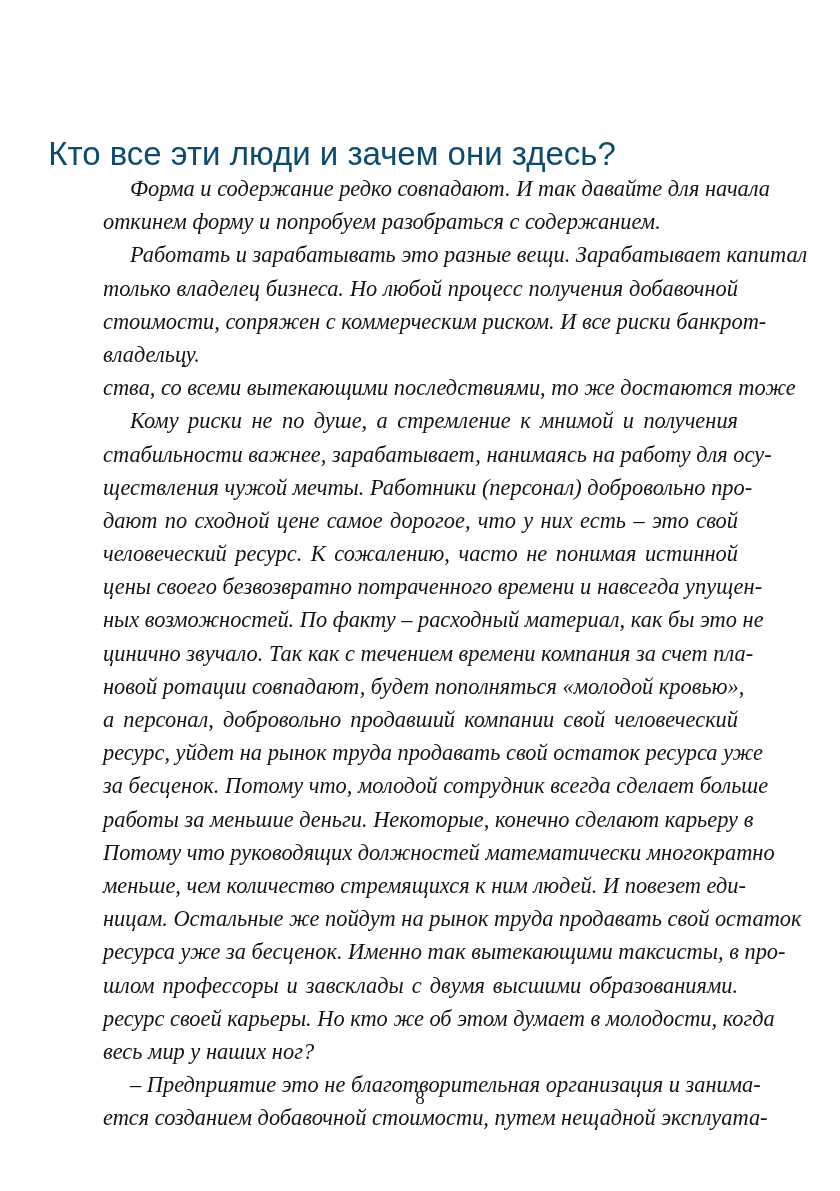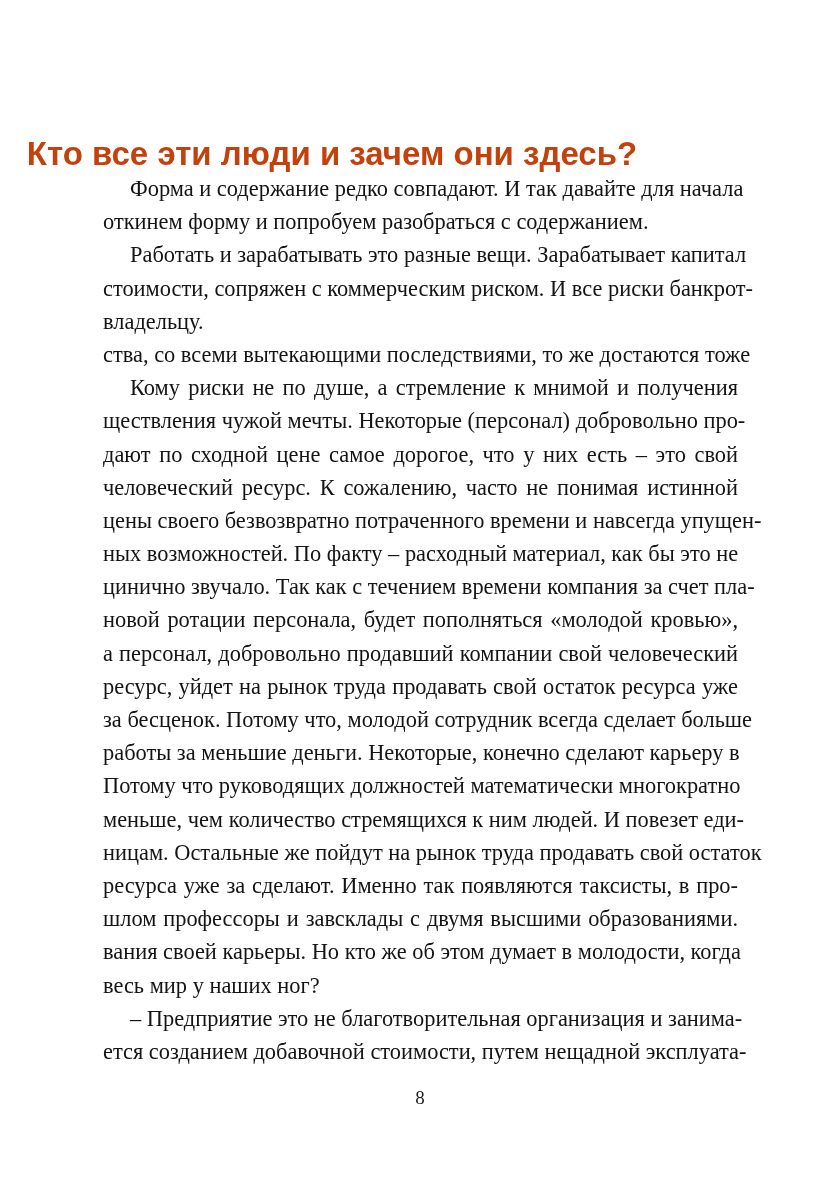--- a/index.html
+++ b/index.html
@@ -21,42 +21,43 @@
       height: 1191px;
       background: #ffffff;
     }
     .title {
       position: absolute;
       left: 0;
       top: 110px;
       width: 664px;
       text-align: center;
       font-family: "Liberation Sans", sans-serif;
-      font-weight: bold;
+      font-weight: normal;
       font-size: 33px;
       line-height: 44px;
-      color: #c2410c;
+      color: #0c4a6e;
       letter-spacing: 0px;
     }
     .body-text {
       position: absolute;
       left: 103px;
       top: 172px;
       width: 635px;
       font-family: "Liberation Serif", serif;
       font-size: 22.4px;
       line-height: 33.2px;
       color: #141414;
     }
     .line {
       display: block;
       white-space: nowrap;
       text-align: justify;
       text-align-last: justify;
       height: 33.2px;
+      font-style: italic;
     }
     .line.indent {
       padding-left: 27px;
     }
     .line.last {
       text-align-last: left;
     }
     .page-number {
       position: absolute;
       left: 0;
@@ -77,44 +78,46 @@
 
   <div class="body-text">
 
     <div>
       <span class="line indent">Форма и содержание редко совпадают. И так давайте для начала</span>
       <span class="line last">откинем форму и попробуем разобраться с содержанием.</span>
     </div>
 
     <div>
       <span class="line indent">Работать и зарабатывать это разные вещи. Зарабатывает капитал</span>
+      <span class="line">только владелец бизнеса. Но любой процесс получения добавочной</span>
       <span class="line">стоимости, сопряжен с коммерческим риском. И все риски банкрот-</span>
       <span class="line last">владельцу.</span>
       <span class="line">ства, со всеми вытекающими последствиями, то же достаются тоже</span>
     </div>
 
     <div>
       <span class="line indent">Кому риски не по душе, а стремление к мнимой и получения</span>
-      <span class="line">ществления чужой мечты. Некоторые (персонал) добровольно про-</span>
+      <span class="line">стабильности важнее, зарабатывает, нанимаясь на работу для осу-</span>
+      <span class="line">ществления чужой мечты. Работники (персонал) добровольно про-</span>
       <span class="line">дают по сходной цене самое дорогое, что у них есть – это свой</span>
       <span class="line">человеческий ресурс. К сожалению, часто не понимая истинной</span>
       <span class="line">цены своего безвозвратно потраченного времени и навсегда упущен-</span>
       <span class="line">ных возможностей. По факту – расходный материал, как бы это не</span>
       <span class="line">цинично звучало. Так как с течением времени компания за счет пла-</span>
-      <span class="line">новой ротации персонала, будет пополняться «молодой кровью»,</span>
+      <span class="line">новой ротации совпадают, будет пополняться «молодой кровью»,</span>
       <span class="line">а персонал, добровольно продавший компании свой человеческий</span>
       <span class="line">ресурс, уйдет на рынок труда продавать свой остаток ресурса уже</span>
       <span class="line">за бесценок. Потому что, молодой сотрудник всегда сделает больше</span>
       <span class="line">работы за меньшие деньги. Некоторые, конечно сделают карьеру в</span>
       <span class="line">Потому что руководящих должностей математически многократно</span>
       <span class="line">меньше, чем количество стремящихся к ним людей. И повезет еди-</span>
       <span class="line">ницам. Остальные же пойдут на рынок труда продавать свой остаток</span>
-      <span class="line">ресурса уже за сделают. Именно так появляются таксисты, в про-</span>
+      <span class="line">ресурса уже за бесценок. Именно так вытекающими таксисты, в про-</span>
       <span class="line">шлом профессоры и завсклады с двумя высшими образованиями.</span>
-      <span class="line">вания своей карьеры. Но кто же об этом думает в молодости, когда</span>
+      <span class="line">ресурс своей карьеры. Но кто же об этом думает в молодости, когда</span>
       <span class="line last">весь мир у наших ног?</span>
     </div>
 
     <div>
       <span class="line indent">– Предприятие это не благотворительная организация и занима-</span>
       <span class="line">ется созданием добавочной стоимости, путем нещадной эксплуата-</span>
 
     </div>
   </div>
 

